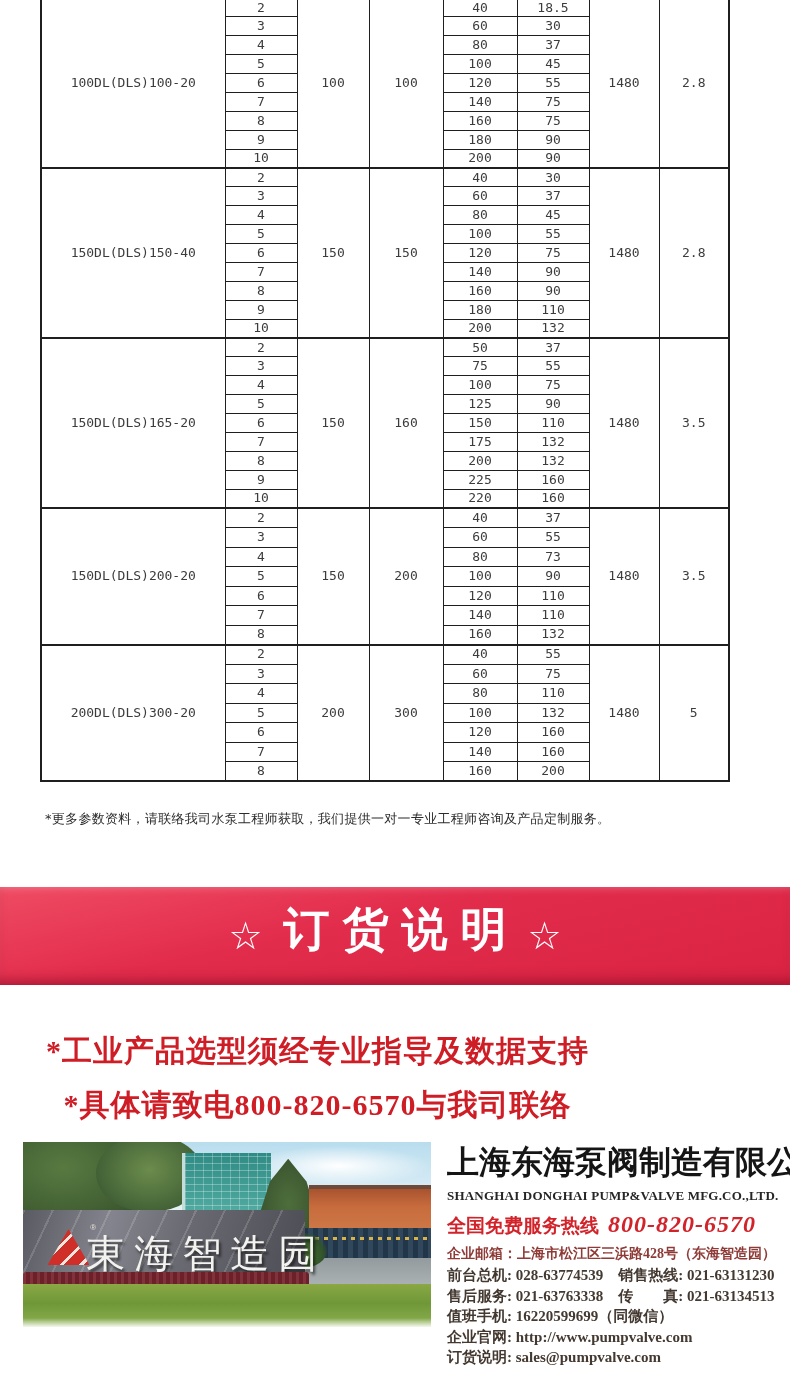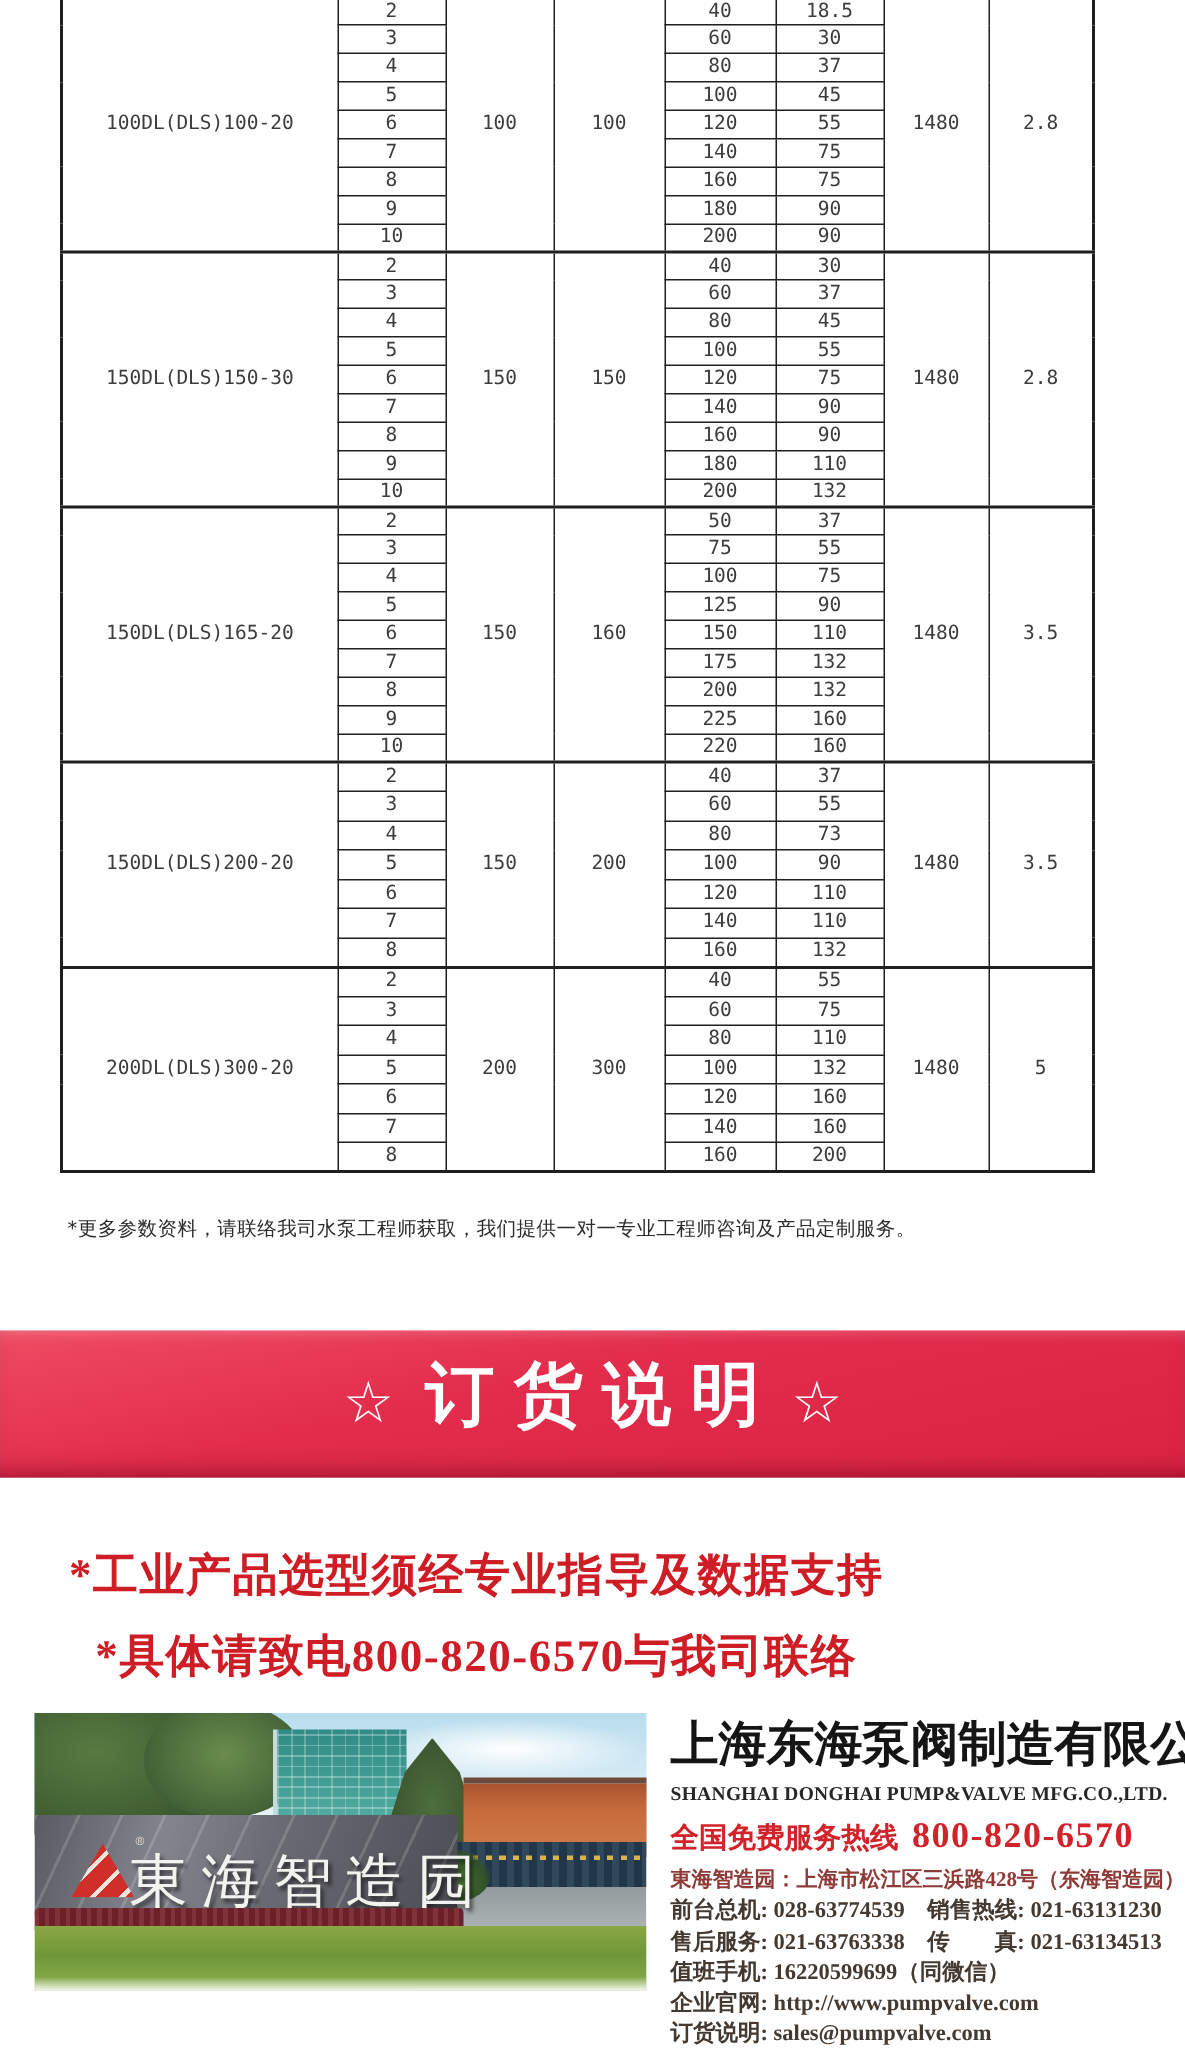--- a/index.html
+++ b/index.html
@@ -87,21 +87,21 @@
             background:linear-gradient(rgba(255,255,255,0),rgba(255,255,255,.9));}
 
   .company{position:absolute;left:447px;top:1141px;width:335px;}
   .company-name{font-size:32px;font-weight:bold;color:#151515;white-space:nowrap;
                 font-family:"DejaVu Sans",sans-serif;}
   .company-en{font-size:13px;font-weight:bold;color:#262626;margin-top:3px;white-space:nowrap;
                 font-family:"Liberation Serif",serif;letter-spacing:.2px;}
   .hotline{margin-top:7px;white-space:nowrap;color:#d2232a;}
   .hotline-label{font-size:19px;font-weight:bold;font-family:"DejaVu Sans",sans-serif;}
   .hotline-number{font-size:24px;font-weight:bold;font-family:"Liberation Serif",serif;
-                margin-left:9px;letter-spacing:1px;}
+                margin-left:9px;letter-spacing:1px;font-style:italic;}
   .company-address{margin-top:6px;font-size:14px;font-weight:bold;color:#8e3b38;
                 white-space:nowrap;font-family:"Liberation Serif",serif;}
   .company-line{font-size:15px;font-weight:bold;color:#443931;line-height:20.5px;
                 white-space:nowrap;font-family:"Liberation Serif",serif;}
   .company-lines{margin-top:2px;}
 </style>
 </head>
 <body>
 
 <div id="page">
@@ -163,21 +163,21 @@
             <td>9</td>
             <td>180</td>
             <td>90</td>
           </tr>
           <tr>
             <td>10</td>
             <td>200</td>
             <td>90</td>
           </tr>
           <tr class="sec-start">
-            <td rowspan="9">150DL(DLS)150-30</td>
+            <td rowspan="9">150DL(DLS)150-40</td>
             <td>2</td>
             <td rowspan="9">150</td>
             <td rowspan="9">150</td>
             <td>40</td>
             <td>30</td>
             <td rowspan="9">1480</td>
             <td rowspan="9">2.8</td>
           </tr>
           <tr>
             <td>3</td>
@@ -384,21 +384,21 @@
     <div class="ph-lawn"></div>
     <div class="ph-fade"></div>
   </div>
 
   <div class="company">
     <div class="company-name">上海东海泵阀制造有限公司</div>
     <div class="company-en">SHANGHAI DONGHAI PUMP&amp;VALVE MFG.CO.,LTD.</div>
     <div class="hotline">
       <span class="hotline-label">全国免费服务热线</span><span class="hotline-number">800-820-6570</span>
     </div>
-    <div class="company-address">東海智造园：上海市松江区三浜路428号（东海智造园）</div>
+    <div class="company-address">企业邮箱：上海市松江区三浜路428号（东海智造园）</div>
     <div class="company-lines">
       <div class="company-line">前台总机: 028-63774539　销售热线: 021-63131230</div>
       <div class="company-line">售后服务: 021-63763338　传　　真: 021-63134513</div>
       <div class="company-line">值班手机: 16220599699（同微信）</div>
       <div class="company-line">企业官网: http://www.pumpvalve.com</div>
       <div class="company-line">订货说明: sales@pumpvalve.com</div>
     </div>
   </div>
 
 </div>

